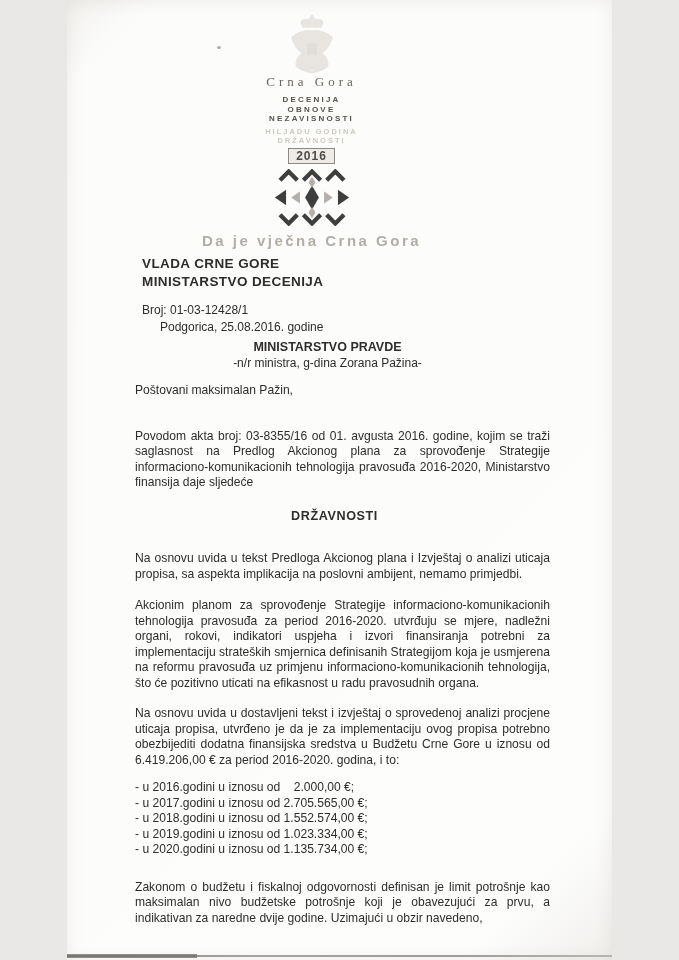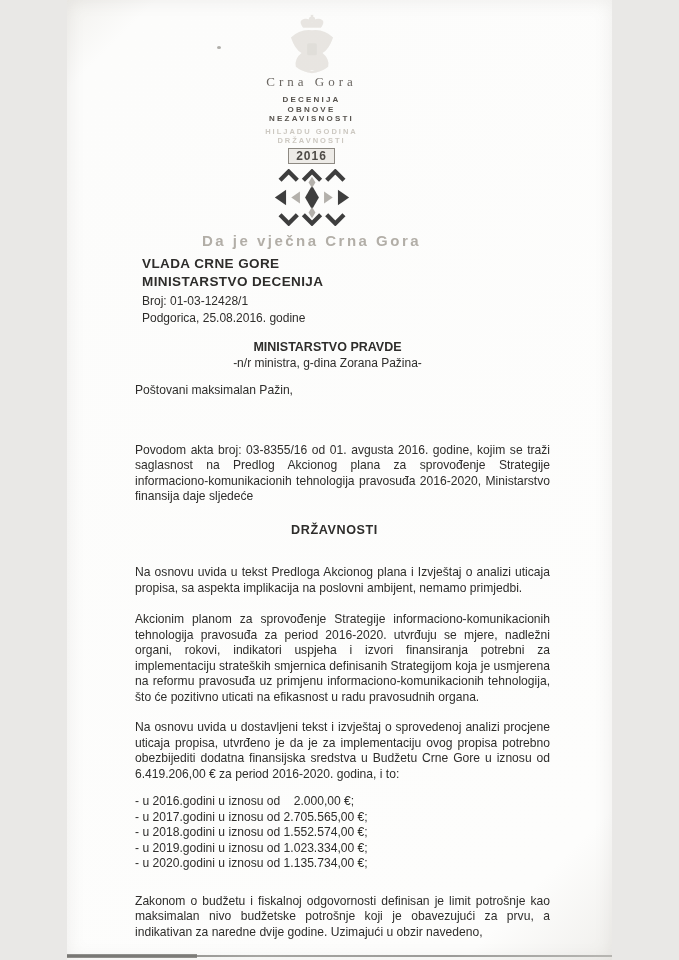--- a/index.html
+++ b/index.html
@@ -49,39 +49,39 @@
     .motto {
       margin-top: 7px;
       font-size: 15px; font-weight: bold; letter-spacing: 2.5px;
       color: #b2aea7;
     }
 
     
     .sender-block { position: absolute; left: 75px; top: 256px; }
     .sender-gov  { font-weight: bold; font-size: 13.5px; letter-spacing: 0.4px; }
     .sender-min  { font-weight: bold; font-size: 13.5px; letter-spacing: 0.4px; margin-top: 3px; }
-    .sender-ref  { font-size: 12px; margin-top: 5px; }
-    .sender-date { font-size: 12px; margin-top: 3px; }
+    .sender-ref  { font-size: 12px; margin-top: 14px; }
+    .sender-date { font-size: 12px; margin-top: 3px; text-align: right; }
 
     
     .recipient-block {
       position: absolute; top: 340px; left: 0; width: 100%;
       text-align: center; transform: translateX(-12px);
     }
     .recipient-name { font-weight: bold; font-size: 12.5px; }
     .recipient-att  { font-size: 12px; margin-top: 2px; }
 
     
     .doc-body {
       position: absolute; top: 383px; left: 68px; right: 62px;
       font-size: 12.1px; line-height: 15.5px;
     }
     .salutation { text-align: left; }
     .para { text-align: justify; margin: 0; }
-    .intro { margin-top: 44px; }
+    .intro { margin-top: 30px; }
     .opinion-heading {
       text-align: center; font-weight: bold; font-size: 12.6px;
       letter-spacing: 0.6px; margin: 18px 0 27px 0;
       transform: translateX(-8px);
     }
     .p1 { margin-top: 0; }
     .p2 { margin-top: 16px; }
     .p3 { margin-top: 15px; }
     .amounts { margin-top: 12px; }
     .amount-line { white-space: pre-wrap; line-height: 15.5px; }

